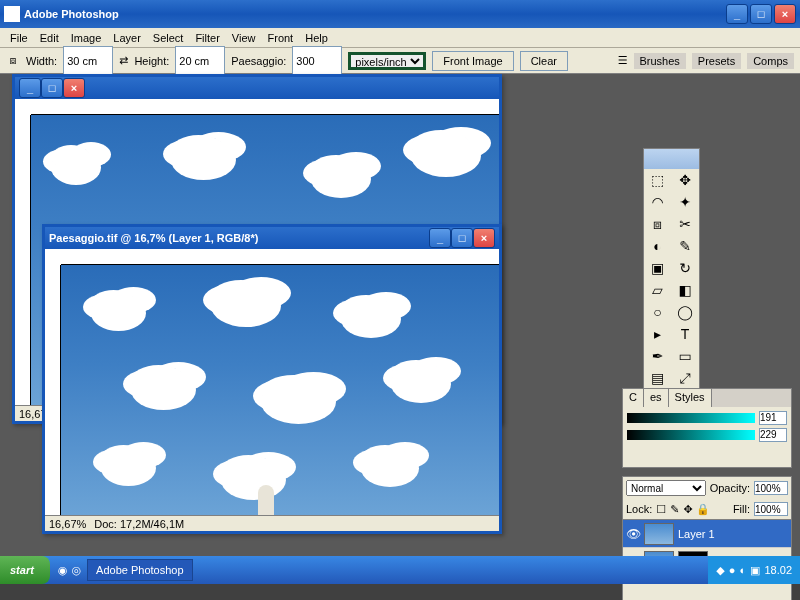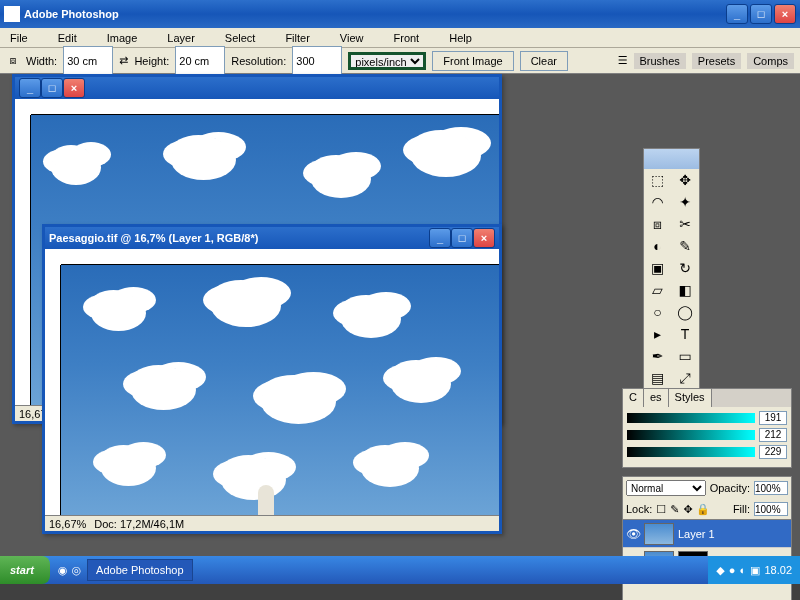--- a/index.html
+++ b/index.html
@@ -4,21 +4,21 @@
 <style>
 *{box-sizing:border-box;margin:0;padding:0;font-family:Tahoma,sans-serif;font-size:11px}
 body{width:800px;height:600px;background:#404040;overflow:hidden;position:relative}
 .titlebar{height:28px;background:linear-gradient(#2c6fcb,#1656b8,#2969c4);display:flex;align-items:center;padding:0 4px;color:#fff}
 .titlebar .icon{width:16px;height:16px;background:#fff;margin-right:4px;display:flex;align-items:center;justify-content:center}
 .titlebar .title{flex:1;font-weight:bold}
 .winbtns{display:flex;gap:2px}
 .winbtn{width:22px;height:20px;border:1px solid #0a3d8c;display:flex;align-items:center;justify-content:center;font-weight:bold;color:#fff;border-radius:3px}
 .winbtn.min,.winbtn.max{background:linear-gradient(#5c9be8,#2c6fcb)}
 .winbtn.close{background:linear-gradient(#f08070,#d44)}
-.menubar{height:20px;background:#ece9d8;display:flex;align-items:center;padding:0 4px;border-bottom:1px solid #aca899;gap:18px}
+.menubar{height:20px;background:#ece9d8;display:flex;align-items:center;padding:0 4px;border-bottom:1px solid #aca899;gap:0}
 .menubar span{padding:2px 6px;cursor:default}
 .optionbar{height:26px;background:#ece9d8;display:flex;align-items:center;padding:0 6px;border-bottom:1px solid #808080;gap:6px}
 .optionbar .lbl{color:#000}
 .optionbar input{width:50px;height:30px;border:1px solid #7f9db9;padding:1px 3px;font-size:11px}
 .optionbar select{height:18px;border:3px solid #14532d;font-size:11px}
 .optionbar button{height:20px;padding:0 10px;border:1px solid #7f9db9;background:#ece9d8;font-size:11px}
 .canvas{position:absolute;top:74px;left:0;right:0;bottom:28px;background:#595959}
 .docwin{position:absolute;border:3px solid #1656b8;background:#fff;box-shadow:2px 2px 4px rgba(0,0,0,.3)}
 .docwin .dtitle{height:22px;background:linear-gradient(#2c6fcb,#1656b8);color:#fff;display:flex;align-items:center;padding:0 4px;font-weight:bold}
 .docwin .dtitle span{flex:1}
@@ -34,21 +34,21 @@
 .toolbox .tool{width:27px;height:22px;border:1px solid #ece9d8;display:flex;align-items:center;justify-content:center;font-size:14px}
 .toolbox .swatch{height:36px;position:relative;padding:4px}
 .fg{width:18px;height:18px;background:#a0d0f0;border:1px solid #000;position:absolute;top:4px;left:8px}
 .panel{position:absolute;right:8px;background:#ece9d8;border:1px solid #808080}
 .panel .tabs{height:18px;background:#d4d0c8;display:flex;font-size:10px}
 .panel .tabs span{padding:2px 6px;background:#ece9d8;border-right:1px solid #808080}
 .colorpanel{top:314px;width:170px;height:80px}
 .colorpanel .sliders{padding:4px;display:flex;flex-direction:column;gap:3px}
 .colorpanel .srow{display:flex;align-items:center;gap:4px}
 .colorpanel .bar{flex:1;height:10px;background:linear-gradient(90deg,#000,#0ff);position:relative}
-.colorpanel .val{width:28px;height:14px;border:1px solid #7f9db9;text-align:center;font-size:10px;background:#fff}
+.colorpanel .val{width:28px;height:14px;border:1px solid #7f9db9;text-align:left;font-size:10px;background:#fff}
 .layerspanel{top:402px;width:170px;height:154px}
 .layerspanel .controls{padding:3px;display:flex;gap:4px;align-items:center;font-size:10px}
 .layerspanel select{font-size:10px;height:16px;flex:1}
 .layerspanel input{width:34px;height:14px;border:1px solid #7f9db9;font-size:10px}
 .layerlist{border-top:1px solid #808080}
 .layer{display:flex;align-items:center;height:28px;border-bottom:1px solid #ccc;gap:4px;padding:0 3px}
 .layer.sel{background:#316ac5;color:#fff}
 .layer .eye{width:14px;font-size:12px}
 .layer .thumb{width:30px;height:22px;border:1px solid #666;background:linear-gradient(#4a8cd0,#8bb8e0)}
 .layer .thumb.mask{background:#000}
@@ -83,21 +83,21 @@
   <span>Help</span>
 </div>
 
 <div class="optionbar">
   <span class="smicon">⧈</span>
   <span class="lbl">Width:</span>
   <input value="30 cm" style="">
   <span>⇄</span>
   <span class="lbl">Height:</span>
   <input value="20 cm" style="">
-  <span class="lbl">Resolution:</span>
+  <span class="lbl">Paesaggio:</span>
   <input value="300" style="">
   <select><option>pixels/inch</option></select>
   <button>Front Image</button>
   <button>Clear</button>
   <div style="flex:1"></div>
   <span>☰</span>
   <span style="background:#d4d0c8;padding:2px 6px">Brushes</span>
   <span style="background:#d4d0c8;padding:2px 6px">Presets</span>
   <span style="background:#d4d0c8;padding:2px 6px">Comps</span>
 </div>
@@ -195,24 +195,20 @@
       <span>es</span>
       <span>Styles</span>
     </div>
     <div class="sliders">
       <div class="srow">
           <div class="bar"></div>
           <div class="val">191</div>
         </div>
       <div class="srow">
           <div class="bar"></div>
-          <div class="val">212</div>
-        </div>
-      <div class="srow">
-          <div class="bar"></div>
           <div class="val">229</div>
         </div>
     </div>
   </div>
 
   <div class="panel layerspanel">
     <div class="controls">
       <select><option>Normal</option></select>
       <span>Opacity:</span>
       <input value="100%" style="">

